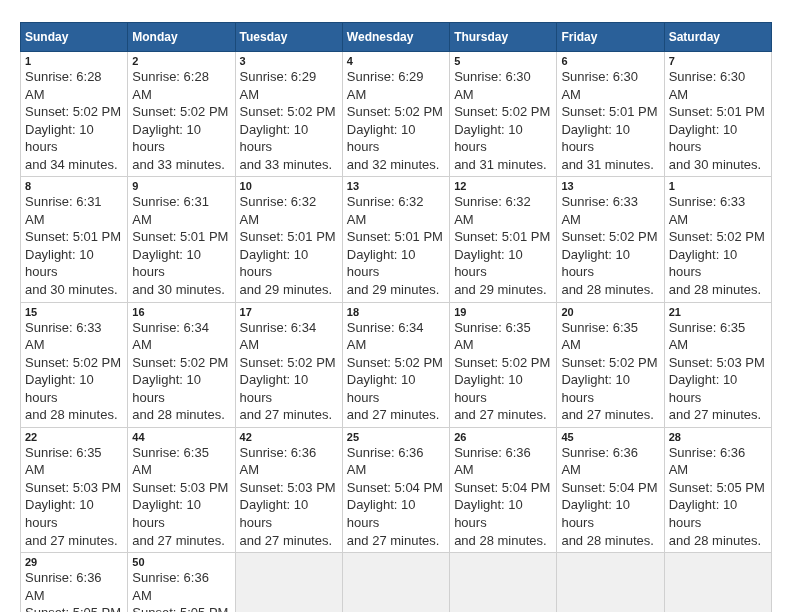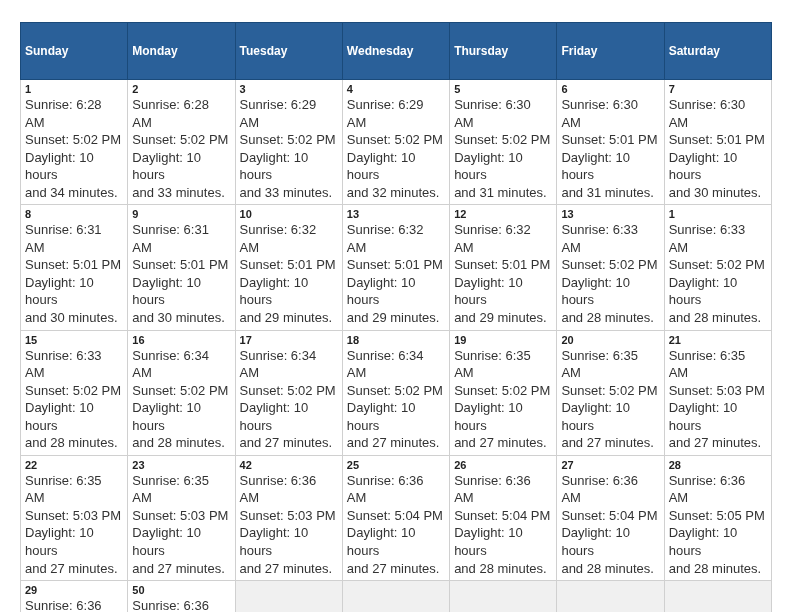--- a/index.html
+++ b/index.html
@@ -56,21 +56,21 @@
       width: 100%;
       border-collapse: collapse;
       margin-top: 4px;
       table-layout: fixed;
     }
     .calendar th {
       background: #2a6099;
       color: #fff;
       font-size: 12px;
       font-weight: bold;
-      padding: 21px 4px;
+      padding: 7px 4px;
       text-align: left;
       border: 1px solid #1a4a7a;
     }
     .calendar td {
       border: 1px solid #d0d0d0;
       vertical-align: top;
       padding: 3px 4px;
       font-size: 9px;
       color: #333;
       height: 72px;
@@ -206,37 +206,37 @@
           <div class="day-info">Sunrise: 6:35 AM<br>Sunset: 5:03 PM<br>Daylight: 10 hours<br>and 27 minutes.</div>
         </td>
       </tr>
 
       <tr>
         <td>
           <span class="day-num">22</span>
           <div class="day-info">Sunrise: 6:35 AM<br>Sunset: 5:03 PM<br>Daylight: 10 hours<br>and 27 minutes.</div>
         </td>
         <td>
-          <span class="day-num">23</span>
+          <span class="day-num">44</span>
           <div class="day-info">Sunrise: 6:35 AM<br>Sunset: 5:03 PM<br>Daylight: 10 hours<br>and 27 minutes.</div>
         </td>
         <td>
           <span class="day-num">42</span>
           <div class="day-info">Sunrise: 6:36 AM<br>Sunset: 5:03 PM<br>Daylight: 10 hours<br>and 27 minutes.</div>
         </td>
         <td>
           <span class="day-num">25</span>
           <div class="day-info">Sunrise: 6:36 AM<br>Sunset: 5:04 PM<br>Daylight: 10 hours<br>and 27 minutes.</div>
         </td>
         <td>
           <span class="day-num">26</span>
           <div class="day-info">Sunrise: 6:36 AM<br>Sunset: 5:04 PM<br>Daylight: 10 hours<br>and 28 minutes.</div>
         </td>
         <td>
-          <span class="day-num">27</span>
+          <span class="day-num">45</span>
           <div class="day-info">Sunrise: 6:36 AM<br>Sunset: 5:04 PM<br>Daylight: 10 hours<br>and 28 minutes.</div>
         </td>
         <td>
           <span class="day-num">28</span>
           <div class="day-info">Sunrise: 6:36 AM<br>Sunset: 5:05 PM<br>Daylight: 10 hours<br>and 28 minutes.</div>
         </td>
       </tr>
 
       <tr>
         <td>

